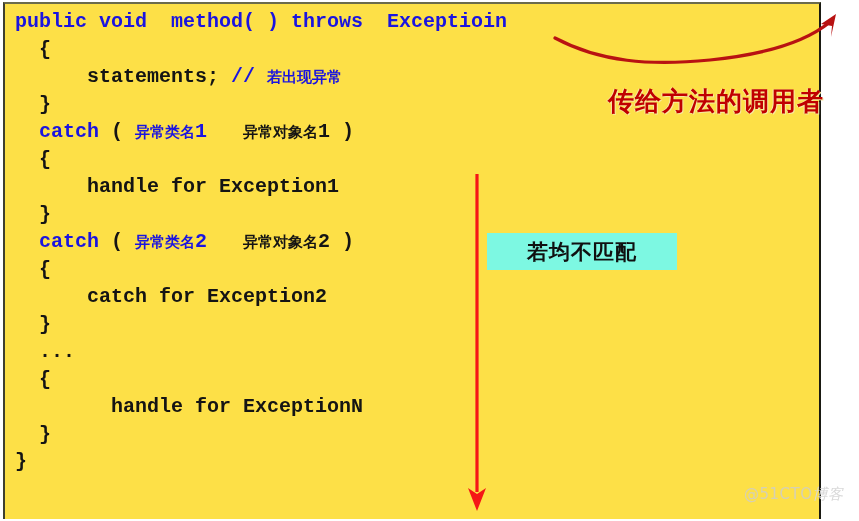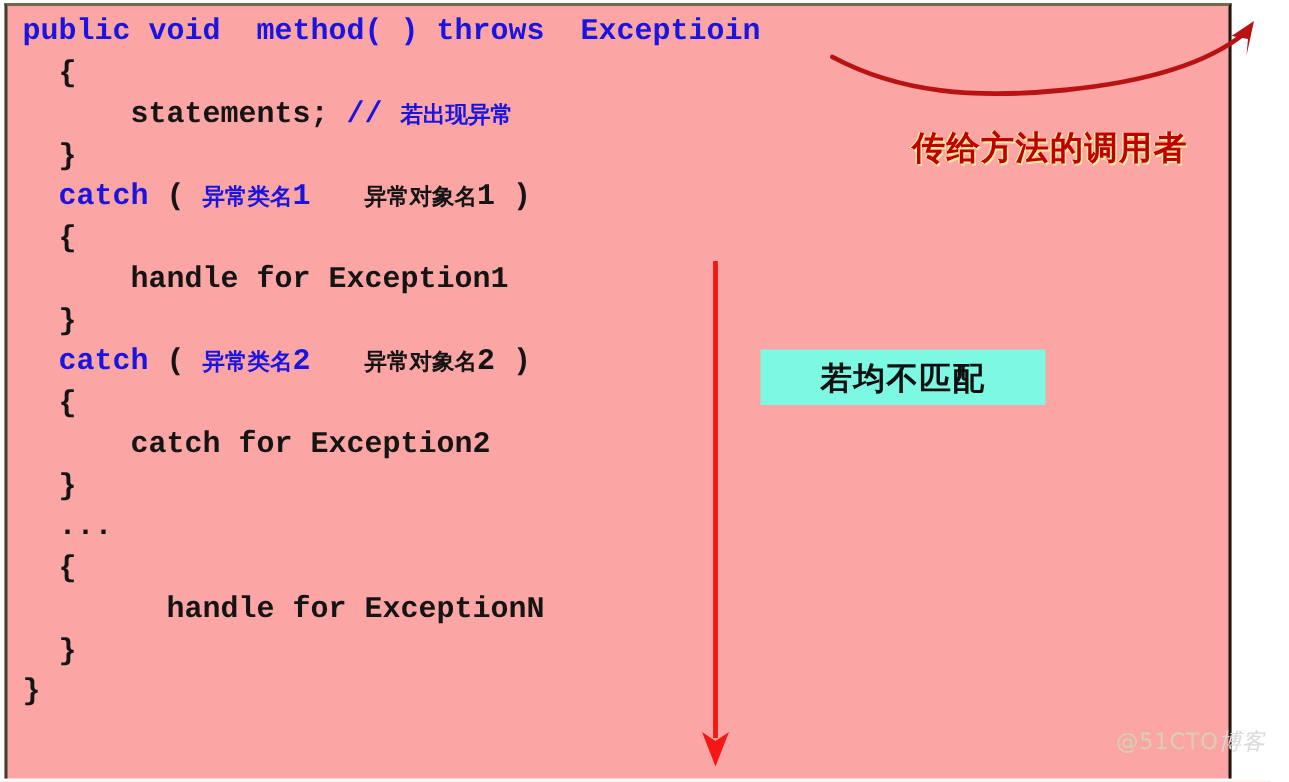--- a/index.html
+++ b/index.html
@@ -15,21 +15,21 @@
     overflow: hidden;
     font-family: "Liberation Mono", "DejaVu Sans Mono", monospace;
   }
   
   #code-panel {
     position: absolute;
     left: 3px;
     top: 2px;
     width: 818px;
     height: 517px;
-    background: #fca5a5;
+    background: #fde047;
     border-left: 2px solid #3f3f2e;
     border-top: 2px solid #6b6b4b;
     border-right: 2px solid #1a1a12;
     border-bottom: none;
     box-sizing: border-box;
   }
   #code-lines {
     position: absolute;
     left: 10px;
     top: 4px;
@@ -58,21 +58,21 @@
     width: 319px;
     height: 80px;
     pointer-events: none;
   }
   
   #note-caller {
     position: absolute;
     left: 608px;
     top: 84px;
     font-family: "DejaVu Sans", "Liberation Sans", sans-serif;
-    font-size: 22px;
+    font-size: 26px;
     font-weight: bold;
     color: #c00000;
     text-shadow: 1px 1px 0 #f7e9a0, -1px 0 0 #f7e9a0;
     white-space: nowrap;
     letter-spacing: 1px;
   }
   
   #vert-arrow {
     position: absolute;
     left: 462px;
@@ -85,21 +85,20 @@
   #callout-nomatch {
     position: absolute;
     left: 487px;
     top: 233px;
     width: 190px;
     height: 37px;
     background: #7df8e2;
     display: flex;
     align-items: center;
     justify-content: center;
-    margin-left: 20px;
   }
   #callout-nomatch span {
     font-family: "DejaVu Sans", "Liberation Sans", sans-serif;
     font-size: 21px;
     font-weight: bold;
     color: #101010;
     letter-spacing: 1px;
   }
   
   #watermark {

